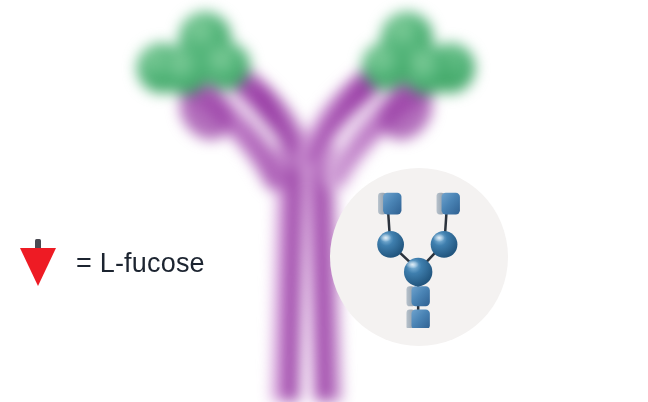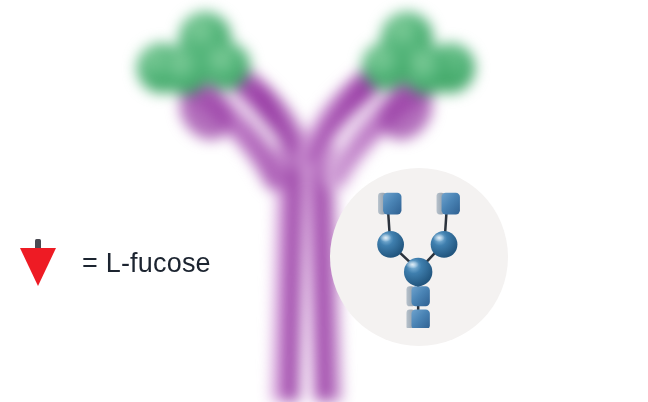--- a/index.html
+++ b/index.html
@@ -44,21 +44,21 @@
     height: 142px;
   }
 
   
   #legend {
     position: absolute;
     left: 14px;
     top: 237px;
     display: flex;
     align-items: center;
-    gap: 20px;
+    gap: 14px;
   }
   #fucose-symbol {
     width: 48px;
     height: 52px;
     display: block;
   }
   #legend-text {
     font-family: "Liberation Sans", sans-serif;
     font-size: 27px;
     font-weight: 500;

